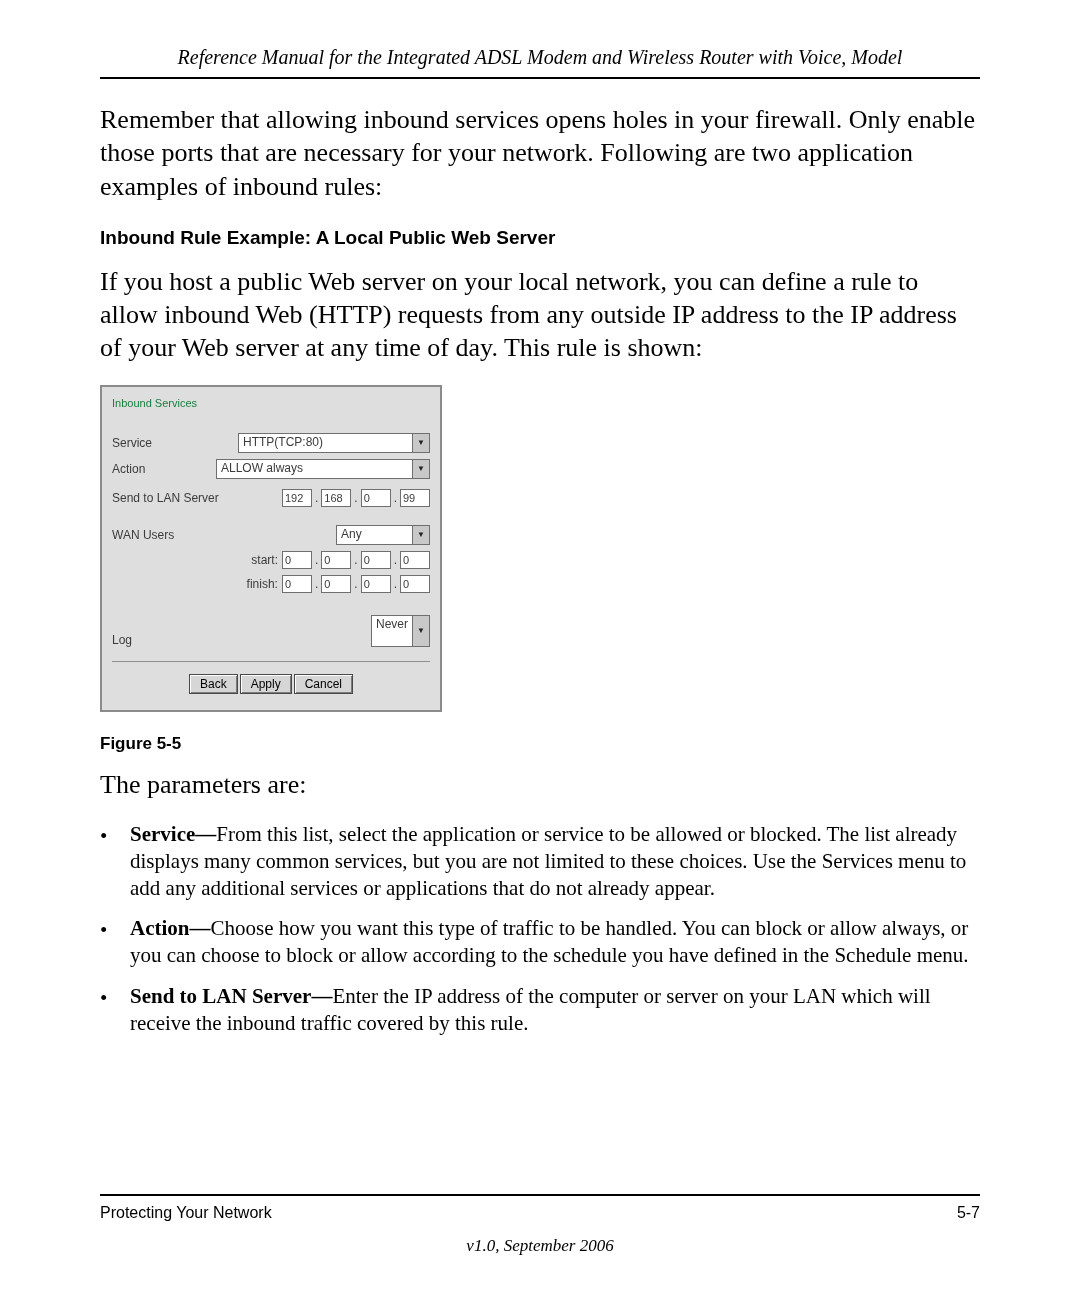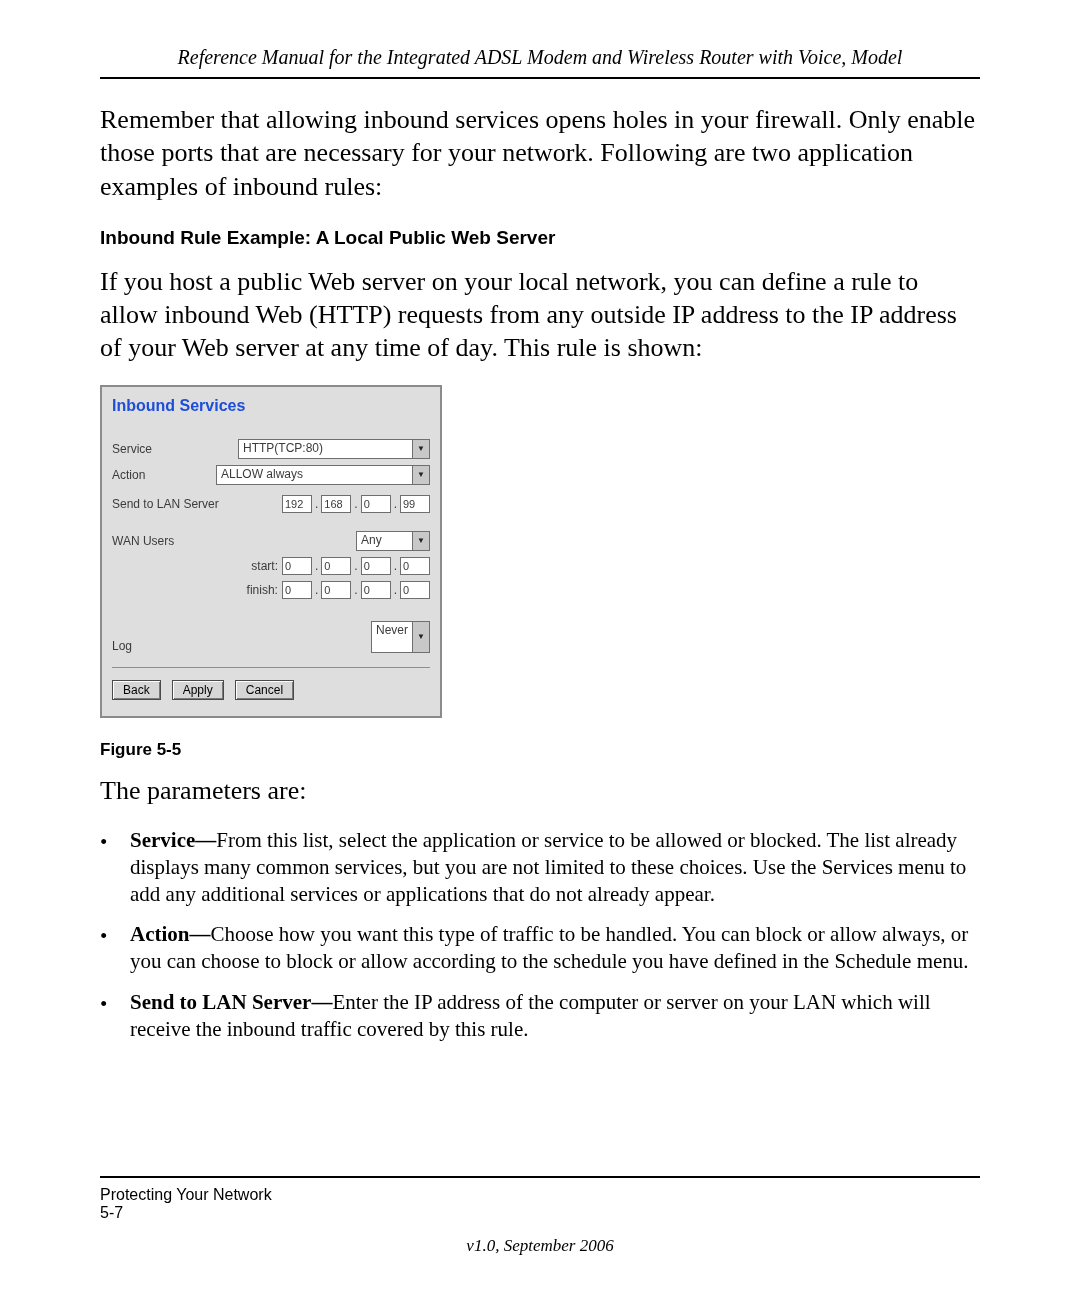--- a/index.html
+++ b/index.html
@@ -41,23 +41,23 @@
   .figure-wrap { margin: 18px 0 12px 0; }
   .dialog {
     width: 342px;
     border: 2px solid #8b8b8b;
     background: #dedede;
     font-family: Arial, Helvetica, sans-serif;
     font-size: 12px;
     color: #3b3b3b;
   }
   .dialog-title {
-    color: #1d4ed8;
-    font-weight: bold;
-    font-size: 16px;
+    color: #15803d;
+    font-weight: normal;
+    font-size: 11px;
     padding: 10px 10px 24px 10px;
   }
   .dialog-body { padding: 0 10px 10px 10px; }
   .form-row {
     display: flex;
     align-items: center;
     margin-bottom: 6px;
   }
   .form-label {
     width: 126px;
@@ -124,21 +124,20 @@
     flex: 1;
     display: flex;
     height: 20px;
   }
   .wan-dd .dd-field {
     flex: 1;
     background: #fff;
     border: 1px solid #6f6f6f;
     padding: 1px 4px;
     font-size: 12px;
-    margin-left: 20px;
   }
   .wan-dd .dd-btn {
     width: 17px;
     background: #c8c8c8;
     border: 1px solid #6f6f6f;
     border-left: none;
     display: flex;
     align-items: center;
     justify-content: center;
     font-size: 8px;
@@ -169,22 +168,22 @@
     font-size: 8px;
     color: #222;
   }
   .dialog-sep {
     border: none;
     border-top: 1px solid #8f8f8f;
     margin: 14px 0 8px 0;
   }
   .btn-row {
     display: flex;
-    justify-content: flex-start;
-    gap: 11px;
+    justify-content: center;
+    gap: 2px;
     padding: 4px 0 6px 0;
   }
   .win-btn {
     background: #d6d6d6;
     border: 1px solid #4a4a4a;
     box-shadow: inset 1px 1px 0 #fff, inset -1px -1px 0 #7a7a7a;
     padding: 2px 10px;
     font-size: 12px;
     font-family: Arial, Helvetica, sans-serif;
   }
@@ -224,21 +223,20 @@
   .footer-rule {
     border: none;
     border-top: 2px solid #000;
     margin: 0 0 8px 0;
   }
   .footer-line {
     display: flex;
     justify-content: space-between;
     font-family: Arial, Helvetica, sans-serif;
     font-size: 16px;
-    flex-direction: column;
   }
   .footer-version {
     text-align: center;
     font-style: italic;
     font-size: 17px;
     margin-top: 14px;
   }
 </style>
 </head>
 <body>

